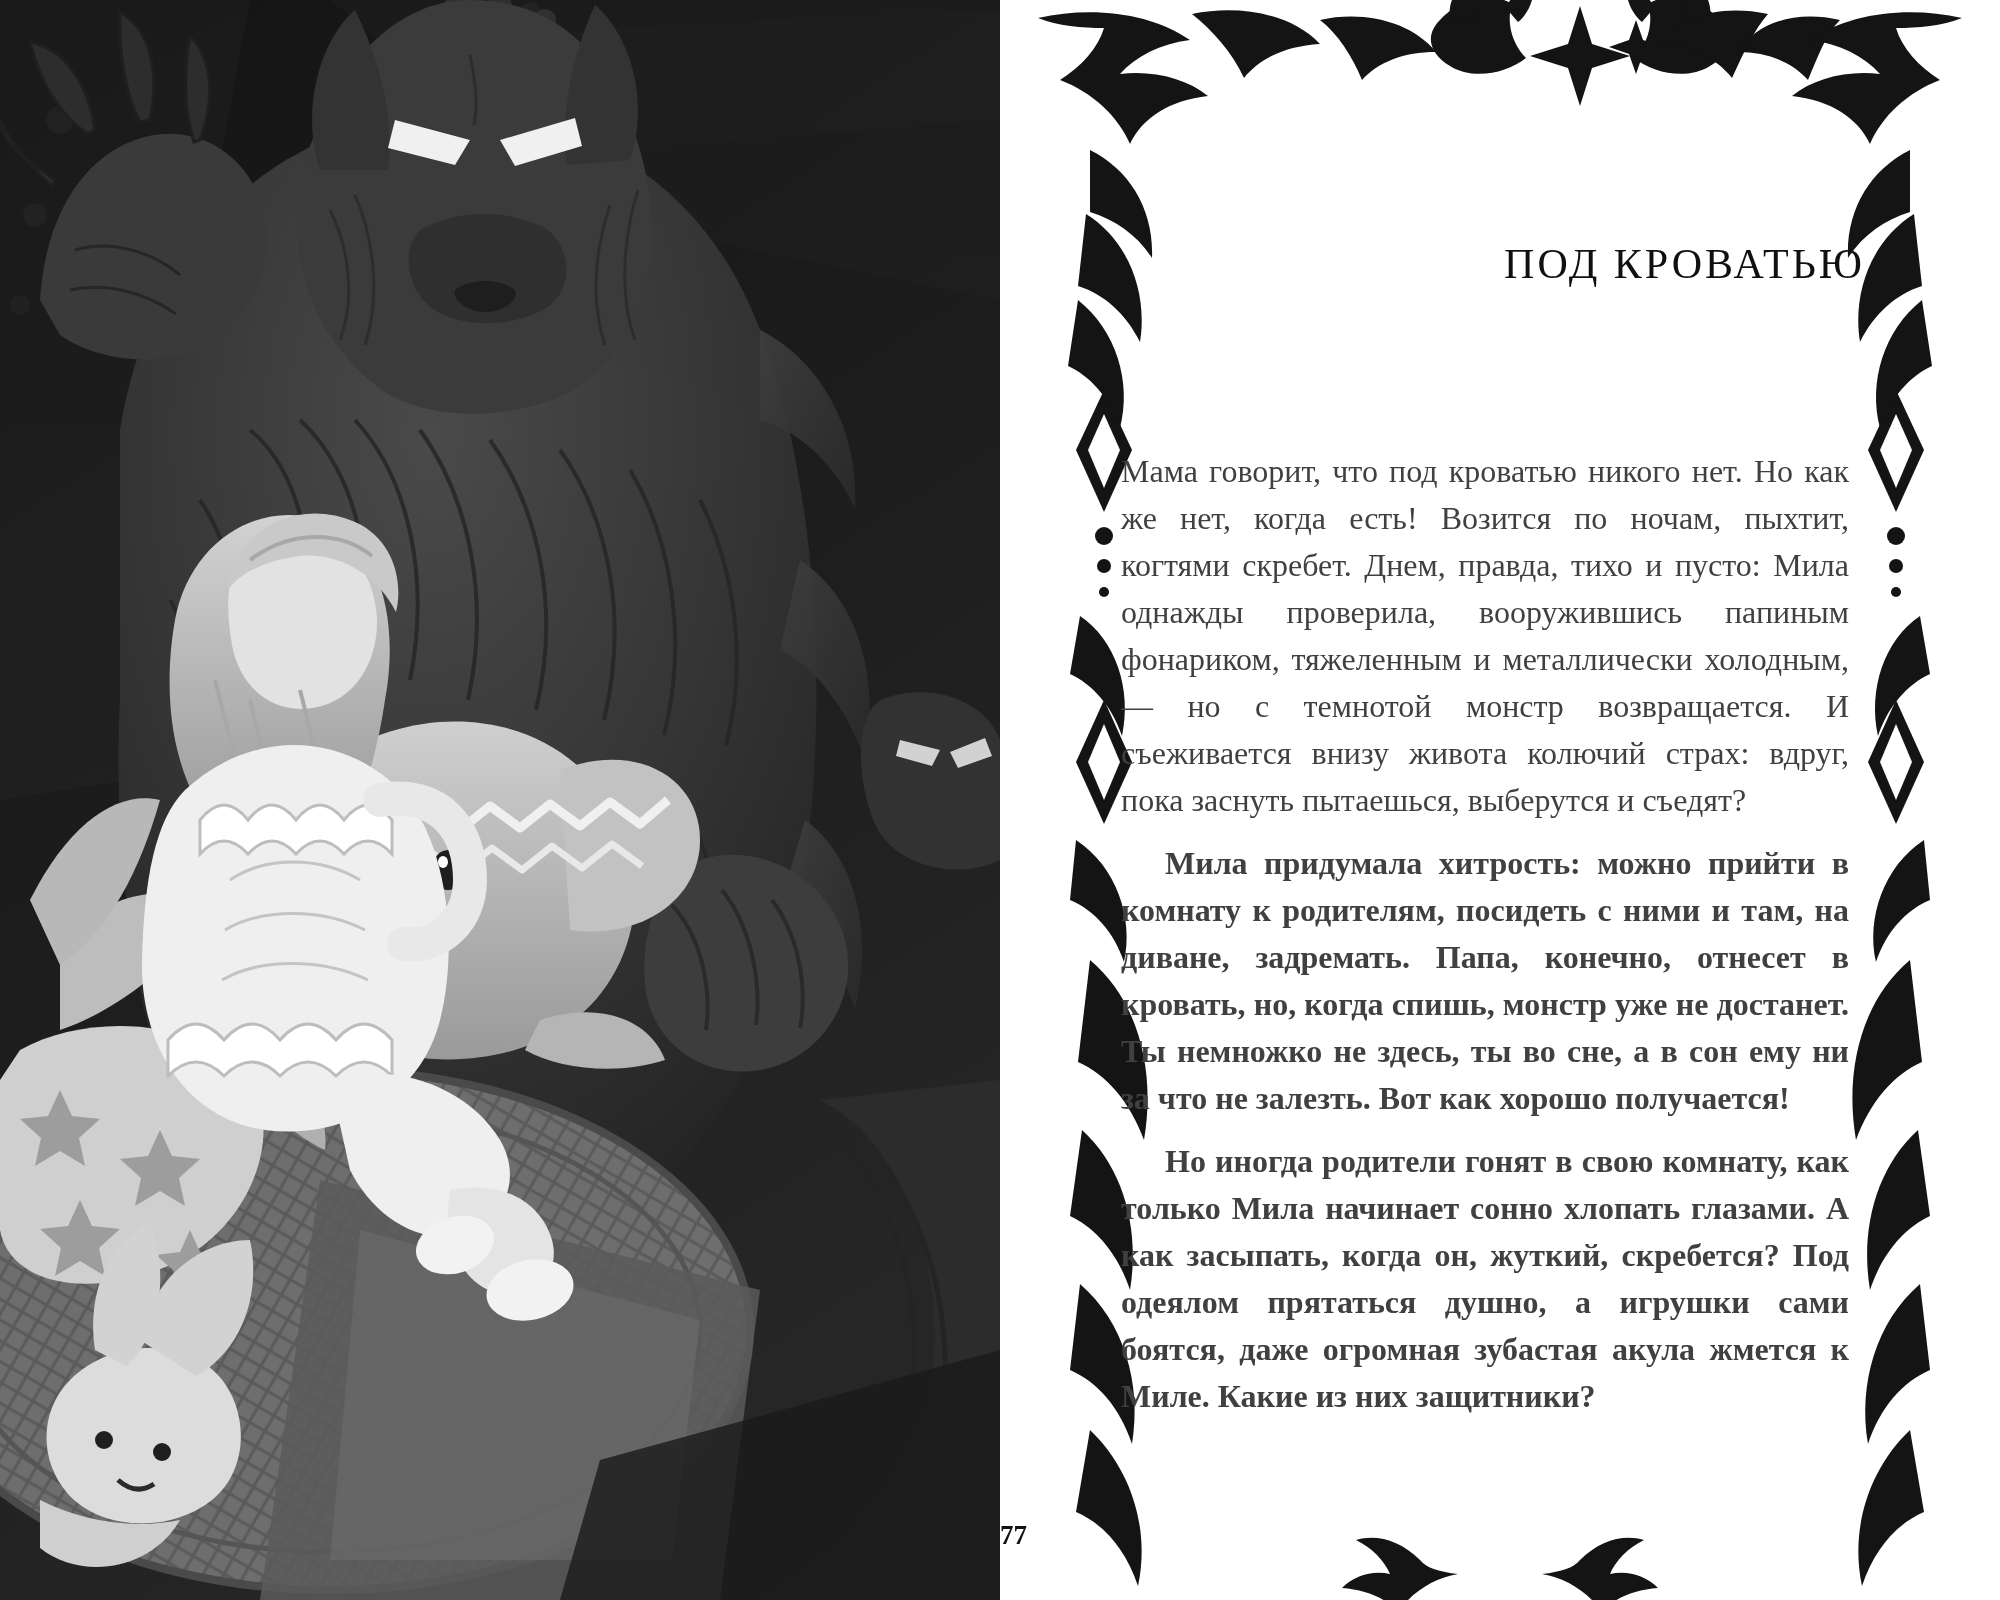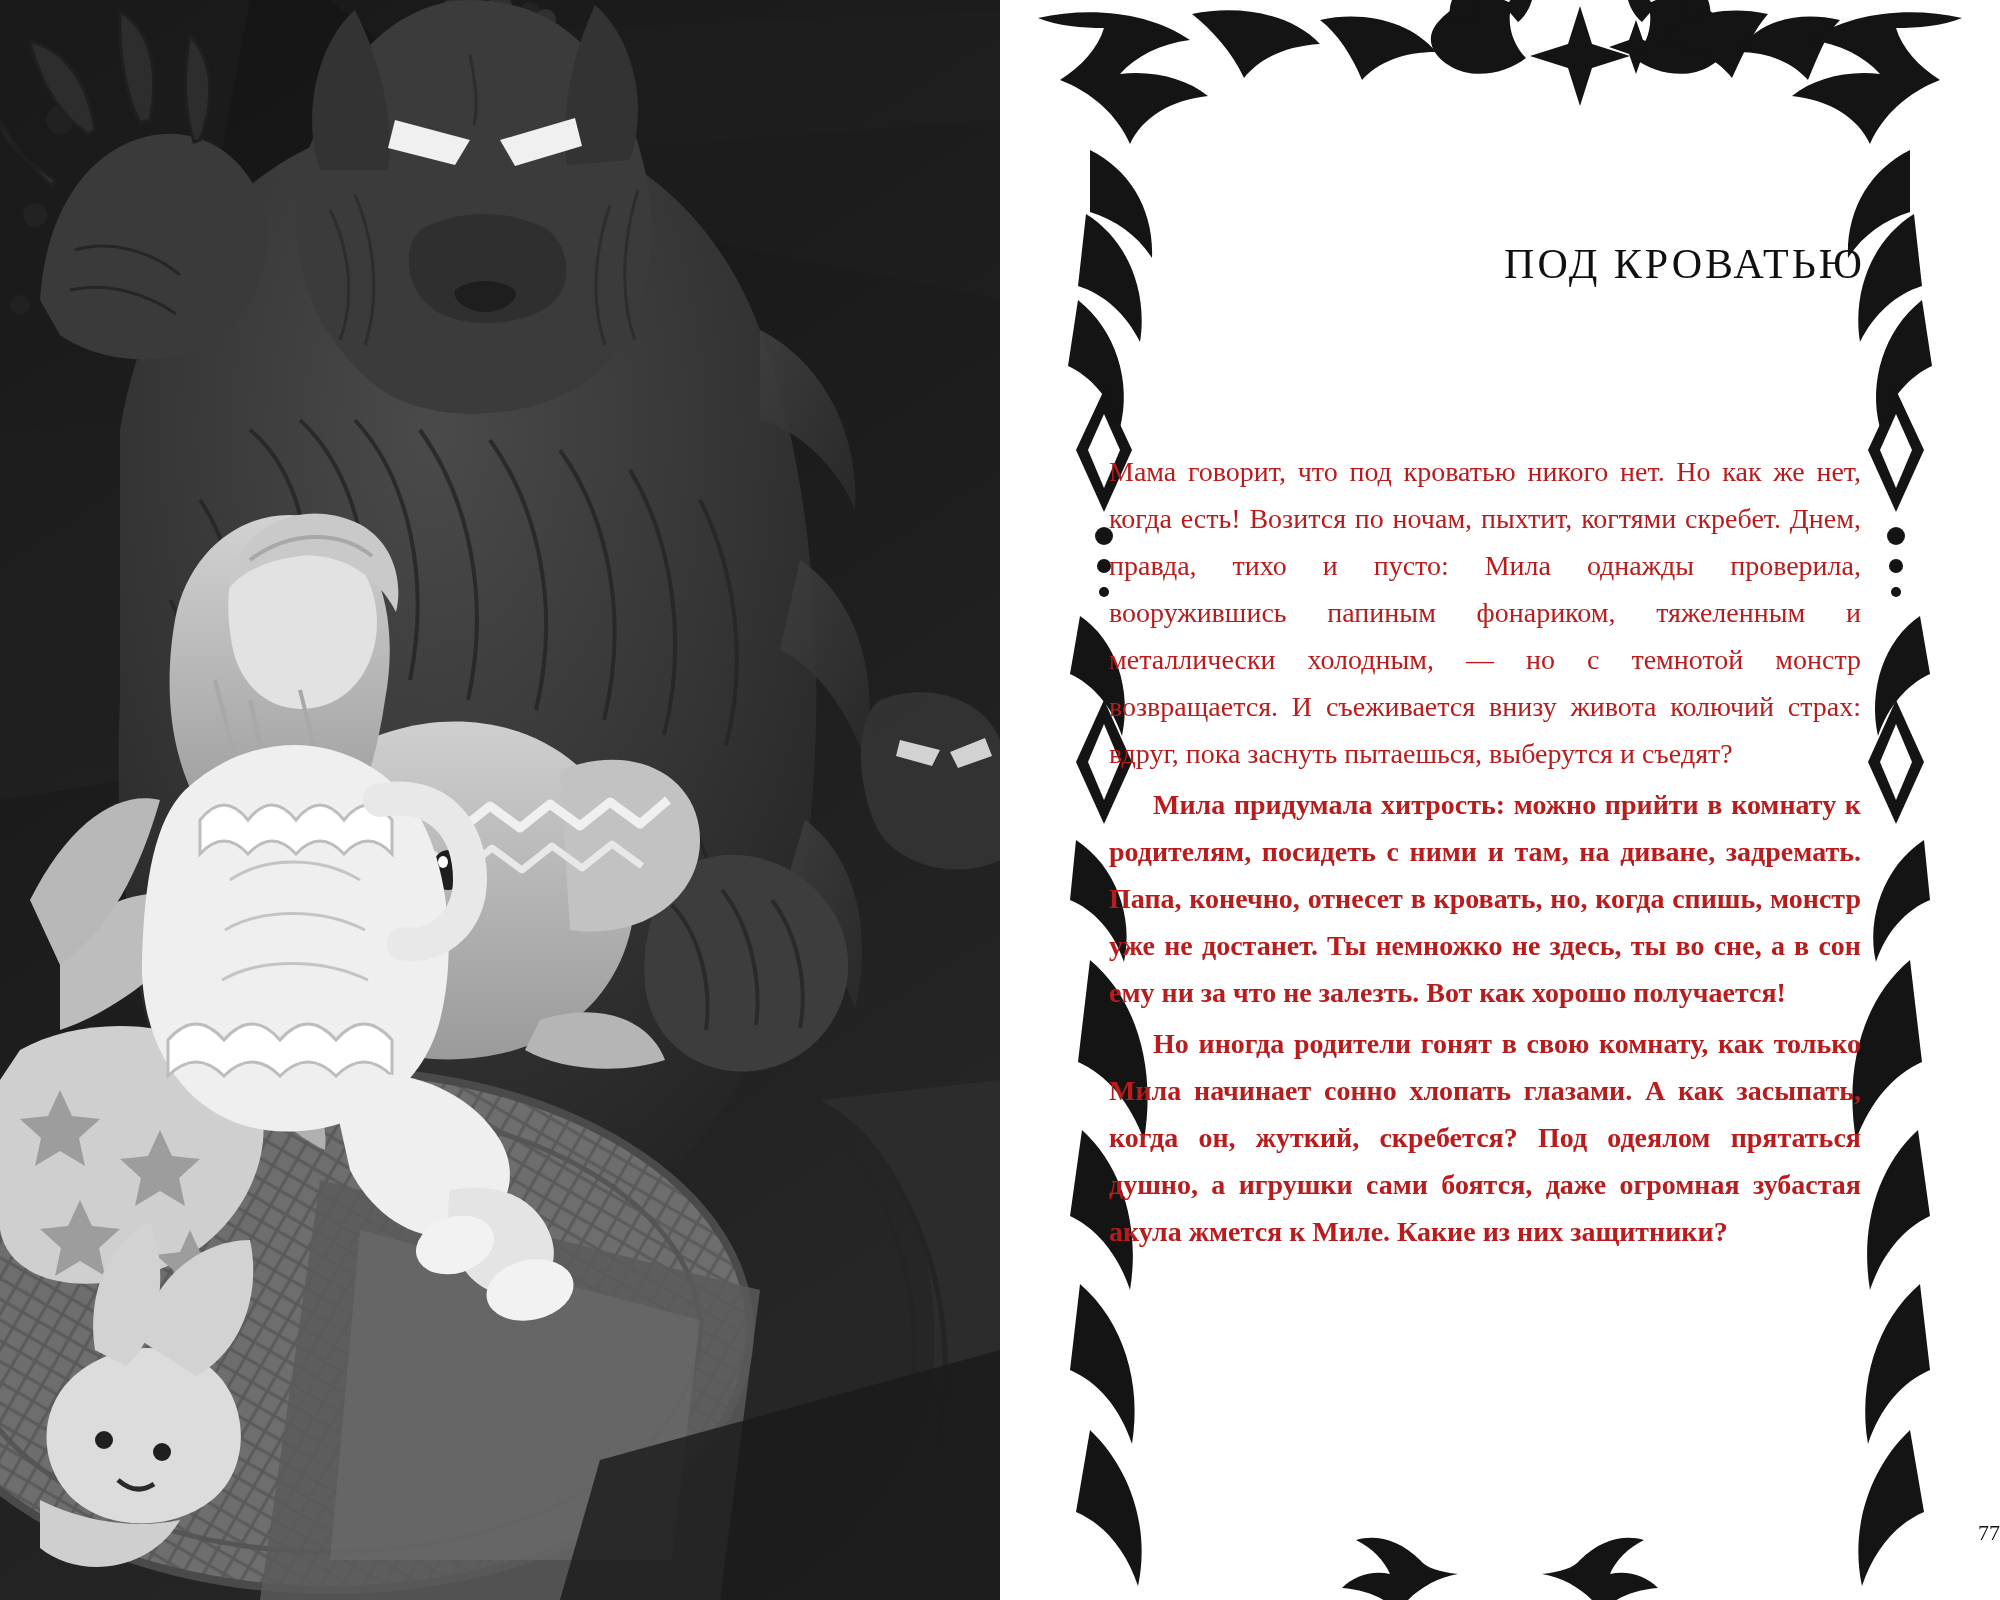--- a/index.html
+++ b/index.html
@@ -55,40 +55,41 @@
   .chapter-title {
     font-family: "Liberation Serif", serif;
     font-size: 42px;
     letter-spacing: 3px;
     text-align: right;
     color: #101010;
     margin: 0 0 160px 0;
     font-weight: normal;
   }
   .body-text p {
-    font-size: 28px;
+    font-size: 32px;
     line-height: 47px;
-    color: #b91c1c;
-    margin: 4px;
+    color: #404040;
+    margin: 16px;
     text-align: justify;
     text-indent: 0;
     hyphens: manual;
   }
   .body-text p + p {
     text-indent: 44px;
     font-weight: bold;
   }
   .page-number {
     position: absolute;
     left: 0;
     right: 0;
     top: 1520px;
-    text-align: right;
-    font-size: 22px;
+    text-align: left;
+    font-size: 27px;
     color: #111;
+    font-weight: bold;
   }
 </style>
 </head>
 <body>
 
 <div class="spread">
 
   <div class="page-left">
     <svg class="illus" viewBox="0 0 1000 1600" preserveAspectRatio="xMidYMid slice">
       <defs>

